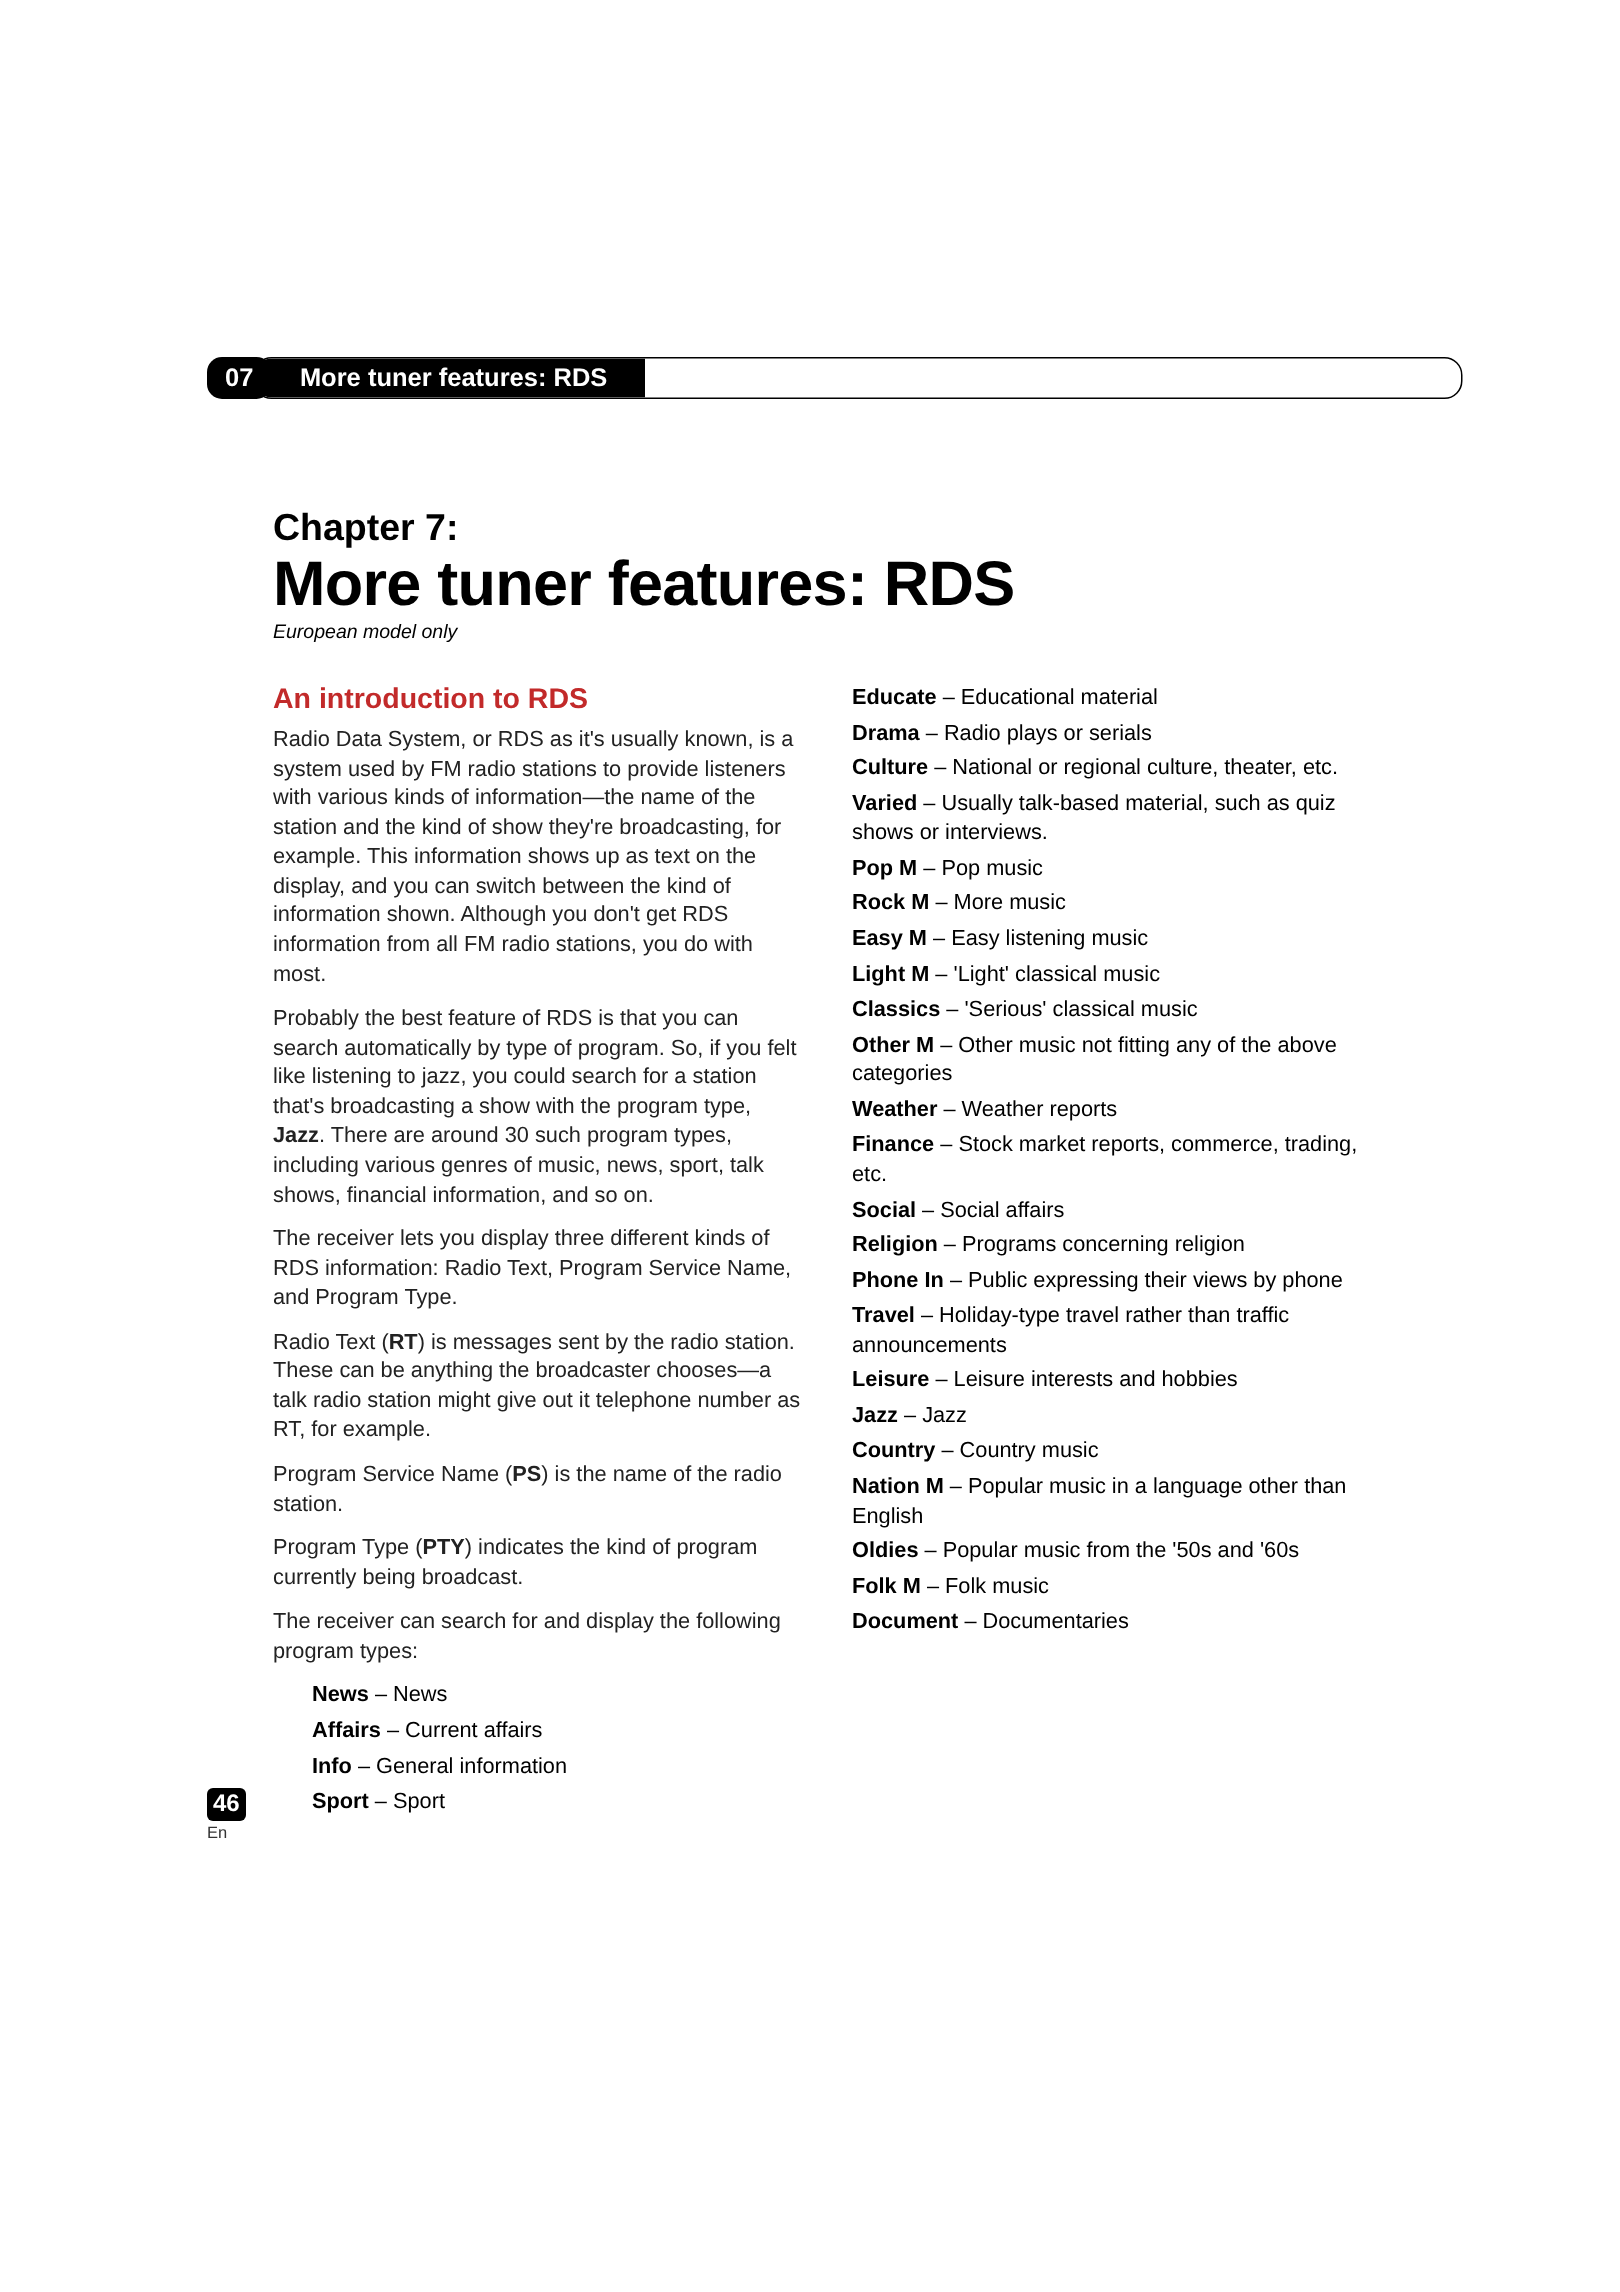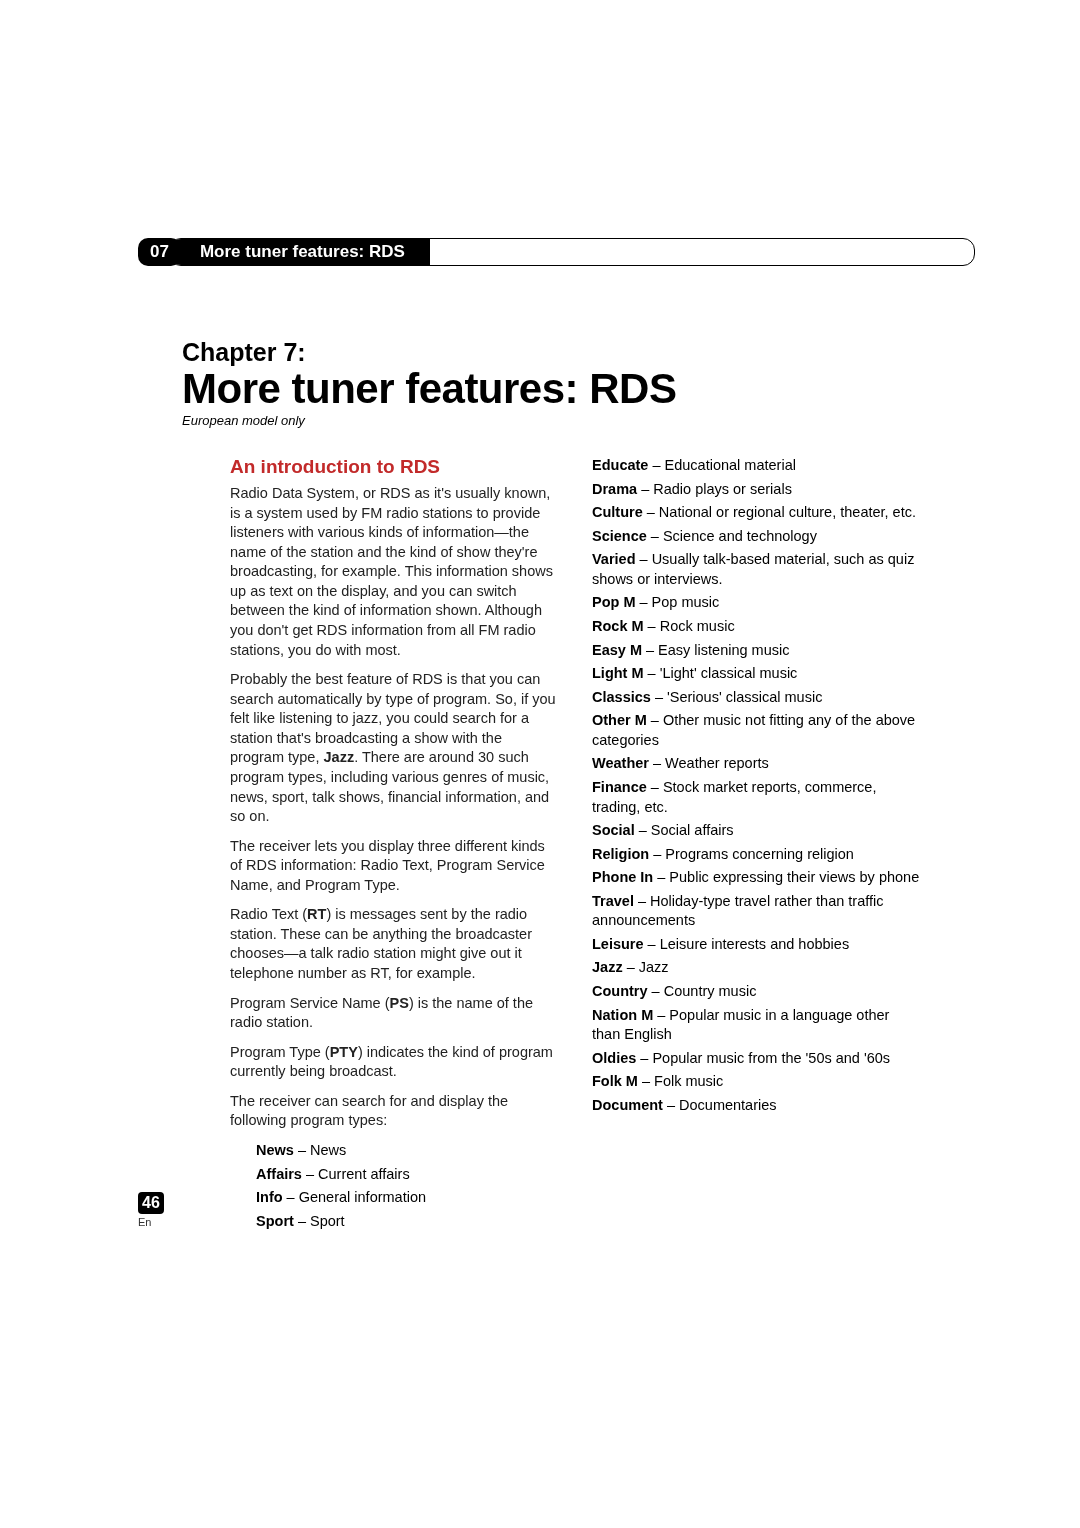--- a/index.html
+++ b/index.html
@@ -79,21 +79,20 @@
   }
   .chapter-note {
     font-style: italic;
     font-size: 13px;
     margin-bottom: 28px;
   }
   
   .cols {
     display: flex;
     gap: 34px;
-    margin-left: 48px;
   }
   .col {
     flex: 1;
     min-width: 0;
   }
   .section-title {
     color: #c22a2a;
     font-weight: 700;
     font-size: 19px;
     margin-bottom: 6px;
@@ -189,24 +188,23 @@
             <div class="type-line"><b>Info</b><span> – General information</span></div>
             <div class="type-line"><b>Sport</b><span> – Sport</span></div>
           </div>
       </div>
 
       <div class="col col-right">
         <div id="types-right">
             <div class="type-line"><b>Educate</b><span> – Educational material</span></div>
             <div class="type-line"><b>Drama</b><span> – Radio plays or serials</span></div>
             <div class="type-line"><b>Culture</b><span> – National or regional culture, theater, etc.</span></div>
-            <div class="type-line"><b>Science</b><span> – Science and technology</span></div>
             <div class="type-line"><b>Varied</b><span> – Usually talk-based material, such as quiz shows or interviews.</span></div>
             <div class="type-line"><b>Pop M</b><span> – Pop music</span></div>
-            <div class="type-line"><b>Rock M</b><span> – Rock music</span></div>
+            <div class="type-line"><b>Rock M</b><span> – More music</span></div>
             <div class="type-line"><b>Easy M</b><span> – Easy listening music</span></div>
             <div class="type-line"><b>Light M</b><span> – 'Light' classical music</span></div>
             <div class="type-line"><b>Classics</b><span> – 'Serious' classical music</span></div>
             <div class="type-line"><b>Other M</b><span> – Other music not fitting any of the above categories</span></div>
             <div class="type-line"><b>Weather</b><span> – Weather reports</span></div>
             <div class="type-line"><b>Finance</b><span> – Stock market reports, commerce, trading, etc.</span></div>
             <div class="type-line"><b>Social</b><span> – Social affairs</span></div>
             <div class="type-line"><b>Religion</b><span> – Programs concerning religion</span></div>
             <div class="type-line"><b>Phone In</b><span> – Public expressing their views by phone</span></div>
             <div class="type-line"><b>Travel</b><span> – Holiday-type travel rather than traffic announcements</span></div>

